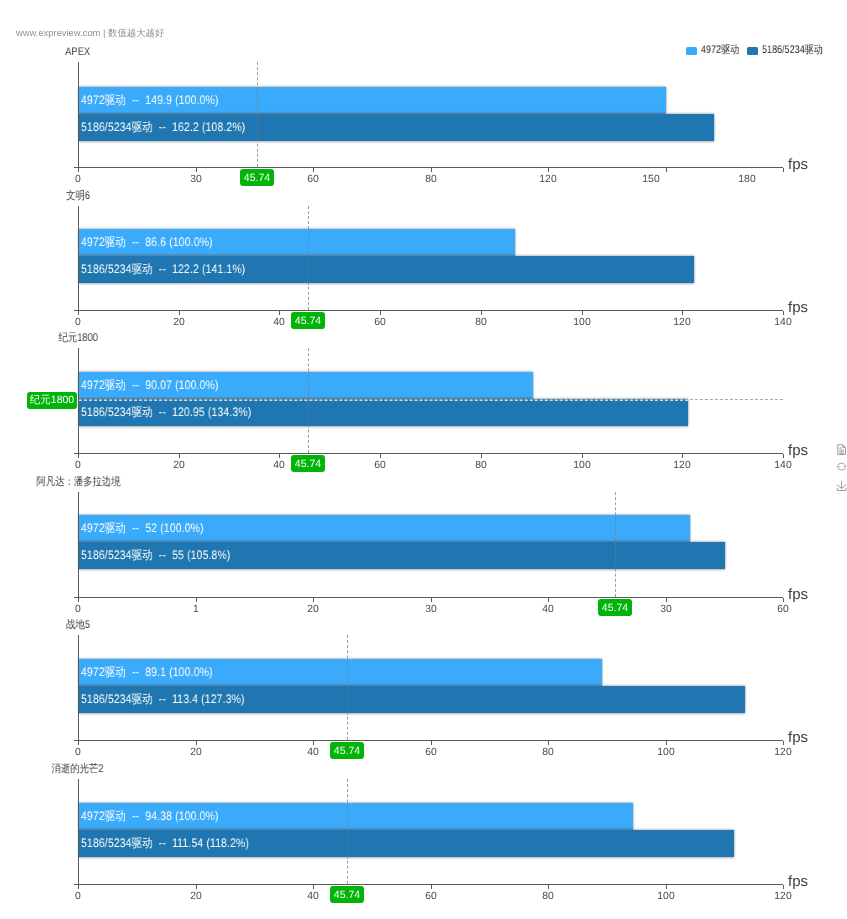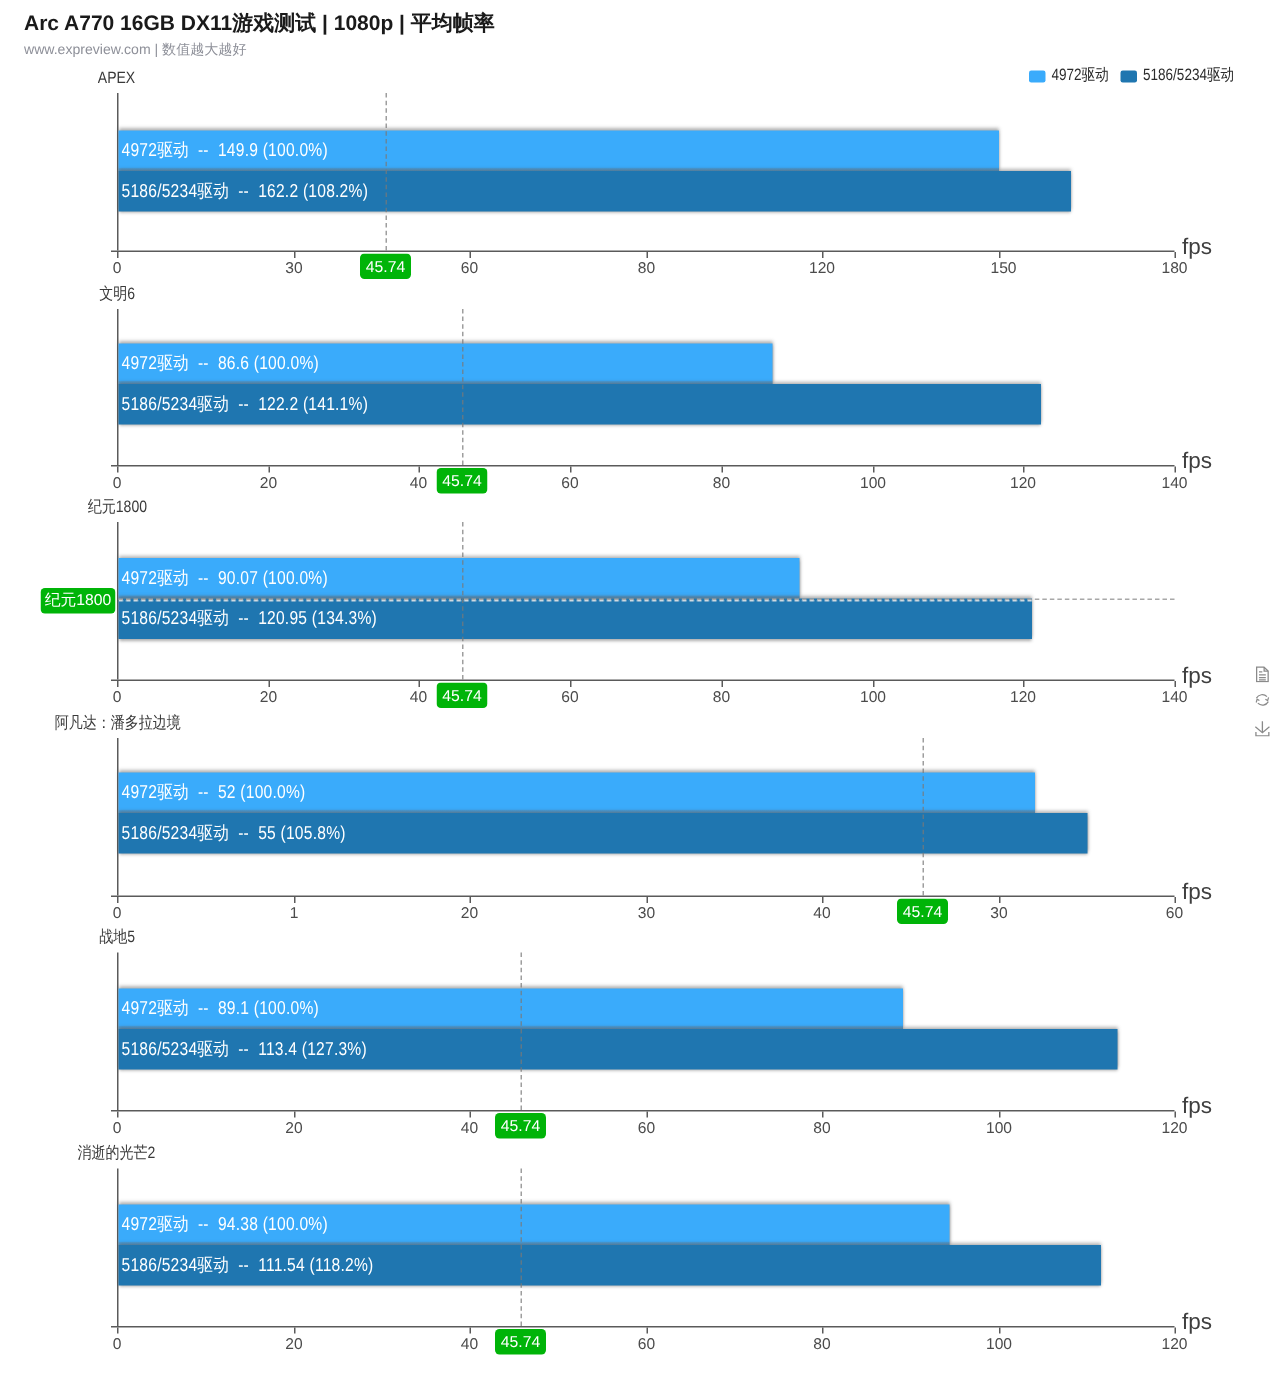--- a/index.html
+++ b/index.html
@@ -38,42 +38,41 @@
   .badge{position:absolute;background:#00b408;color:#ffffff;font-size:10.5px;
          border-radius:3px;display:flex;align-items:center;justify-content:center;
          white-space:nowrap;font-weight:normal;will-change:transform;}
   .sideicons{position:absolute;display:flex;flex-direction:column;align-items:center;}
   .sideicons .ic{width:11.2px;height:11.2px;display:block;}
 </style>
 </head>
 <body>
 
 <div id="root">
-  <div class="hdr-title">Arc A770 16GB DX11游戏测试 | 1080p | 平均帧率</div>
   <div class="hdr-sub">www.expreview.com | 数值越大越好</div>
   <div class="legend" id="legend"><span class="it"><span class="sw" style="left:686px;background:#3AABFB"></span><span class="lbl" style="left:701px;width:38px">4972驱动</span></span><span class="it"><span class="sw" style="left:747px;background:#1F76B0"></span><span class="lbl" style="left:762px;width:61px">5186/5234驱动</span></span></div>
   <div id="charts">
       <div class="chart" style="top:0;height:0;">
         <div class="ctitle" style="left:-42px;width:240px;top:46px"><span>APEX</span></div>
         <div class="yaxis" style="left:78px;top:62px;height:105px"></div>
         <div class="xaxis" style="left:74px;top:167px;width:709px"></div>
         <div class="tick" style="left:78px;top:168px"></div>
         <div class="ticklbl" style="left:58px;top:173.5px;width:40px">0</div>
         <div class="tick" style="left:195.5px;top:168px"></div>
         <div class="ticklbl" style="left:175.5px;top:173.5px;width:40px">30</div>
         <div class="tick" style="left:313px;top:168px"></div>
         <div class="ticklbl" style="left:293px;top:173.5px;width:40px">60</div>
         <div class="tick" style="left:430.5px;top:168px"></div>
         <div class="ticklbl" style="left:410.5px;top:173.5px;width:40px">80</div>
         <div class="tick" style="left:548px;top:168px"></div>
         <div class="ticklbl" style="left:528px;top:173.5px;width:40px">120</div>
         <div class="tick" style="left:665.5px;top:168px"></div>
-        <div class="ticklbl" style="left:649px;top:173.5px;width:40px">150</div>
+        <div class="ticklbl" style="left:631px;top:173.5px;width:40px">150</div>
         <div class="tick" style="left:783px;top:168px"></div>
-        <div class="ticklbl" style="left:763px;top:173.5px;width:40px">180</div>
+        <div class="ticklbl" style="left:727px;top:173.5px;width:40px">180</div>
         <div class="unit" style="left:788px;top:159px">fps</div>
         <div class="vline" style="left:257.1483333333333px;top:62px;height:105px;z-index:4"></div>
         <div class="badge" style="left:240.1483333333333px;top:169px;width:34px;height:17px;">45.74</div>
         <div class="bar" style="left:79px;top:87px;width:587.1083333333333px;height:27px;background:#3AABFB"></div>
         <div class="barlbl" style="left:81px;top:93.5px">4972驱动  --  149.9 (100.0%)</div>
         <div class="bar" style="left:79px;top:114px;width:635.2833333333333px;height:27px;background:#1F76B0"></div>
         <div class="barlbl" style="left:81px;top:120.5px">5186/5234驱动  --  162.2 (108.2%)</div>
         <div style="position:absolute;left:79px;top:112px;width:587.1083333333333px;height:2px;background:linear-gradient(to bottom, rgba(110,110,110,0.18), rgba(110,110,110,0.40));z-index:2"></div>
       </div>
       <div class="chart" style="top:0;height:0;">

